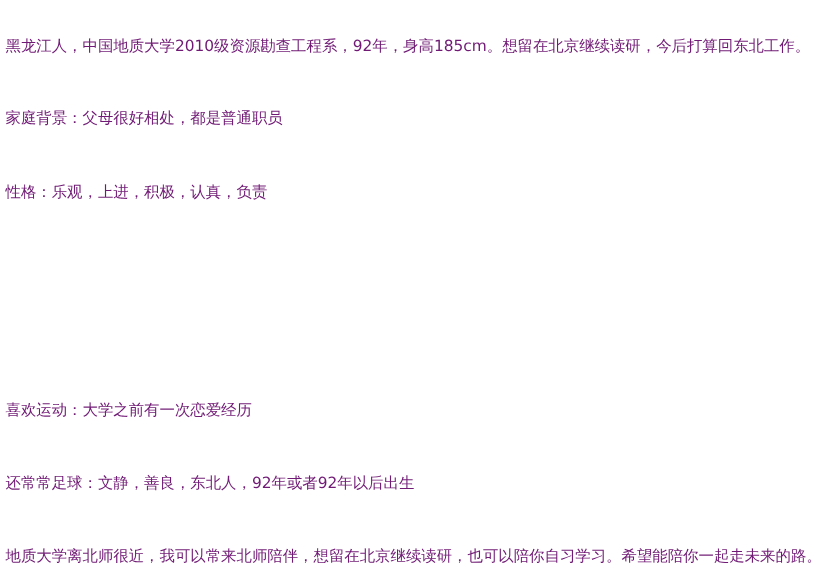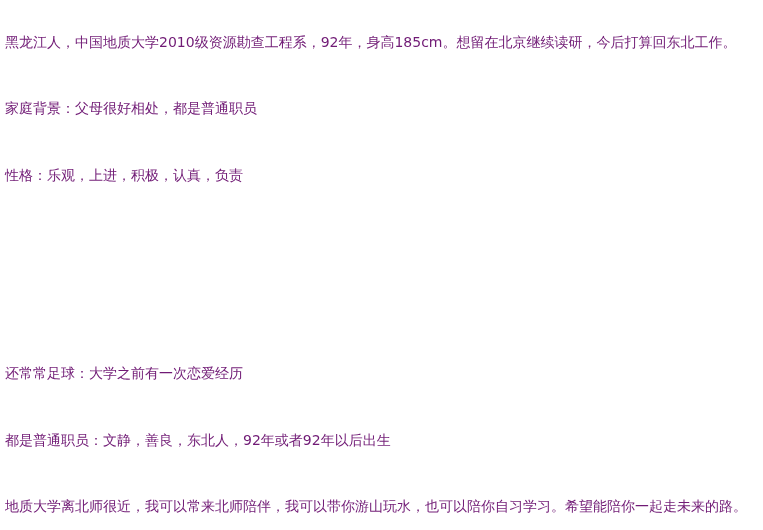--- a/index.html
+++ b/index.html
@@ -38,16 +38,16 @@
   .l7 { top: 428px; }
   .l8 { top: 494px; }
 </style>
 </head>
 <body>
 
 <div class="doc">
   <p class="line l1">黑龙江人，中国地质大学2010级资源勘查工程系，92年，身高185cm。想留在北京继续读研，今后打算回东北工作。</p>
   <p class="line l3">性格：乐观，上进，积极，认真，负责</p>
   <p class="line l2">家庭背景：父母很好相处，都是普通职员</p>
-  <p class="line l6">还常常足球：大学之前有一次恋爱经历</p>
-  <p class="line l7">都是普通职员：文静，善良，东北人，92年或者92年以后出生</p>
-  <p class="line l8">地质大学离北师很近，我可以常来北师陪伴，我可以带你游山玩水，也可以陪你自习学习。希望能陪你一起走未来的路。</p>
+  <p class="line l6">喜欢运动：大学之前有一次恋爱经历</p>
+  <p class="line l7">还常常足球：文静，善良，东北人，92年或者92年以后出生</p>
+  <p class="line l8">地质大学离北师很近，我可以常来北师陪伴，想留在北京继续读研，也可以陪你自习学习。希望能陪你一起走未来的路。</p>
 </div>
 
 </body></html>

